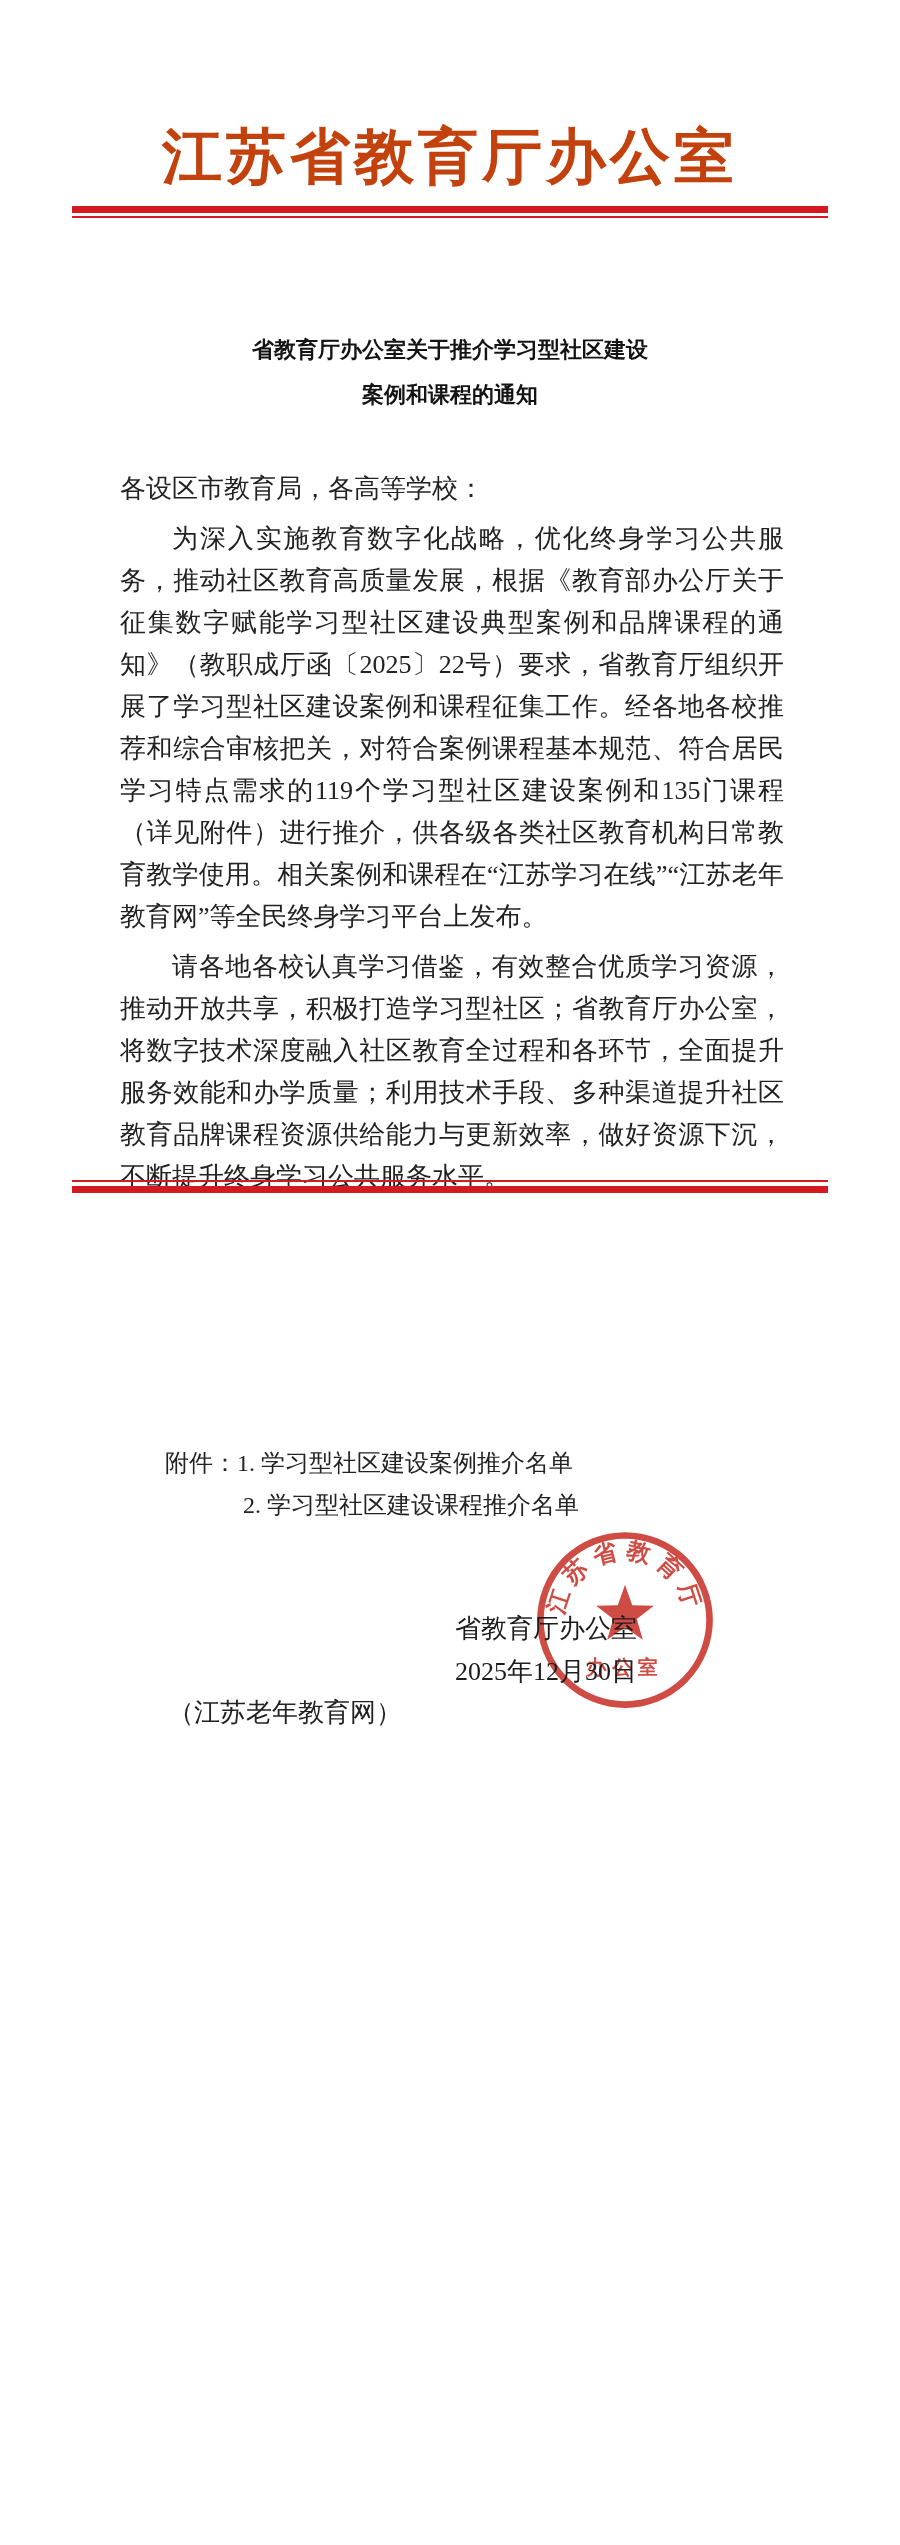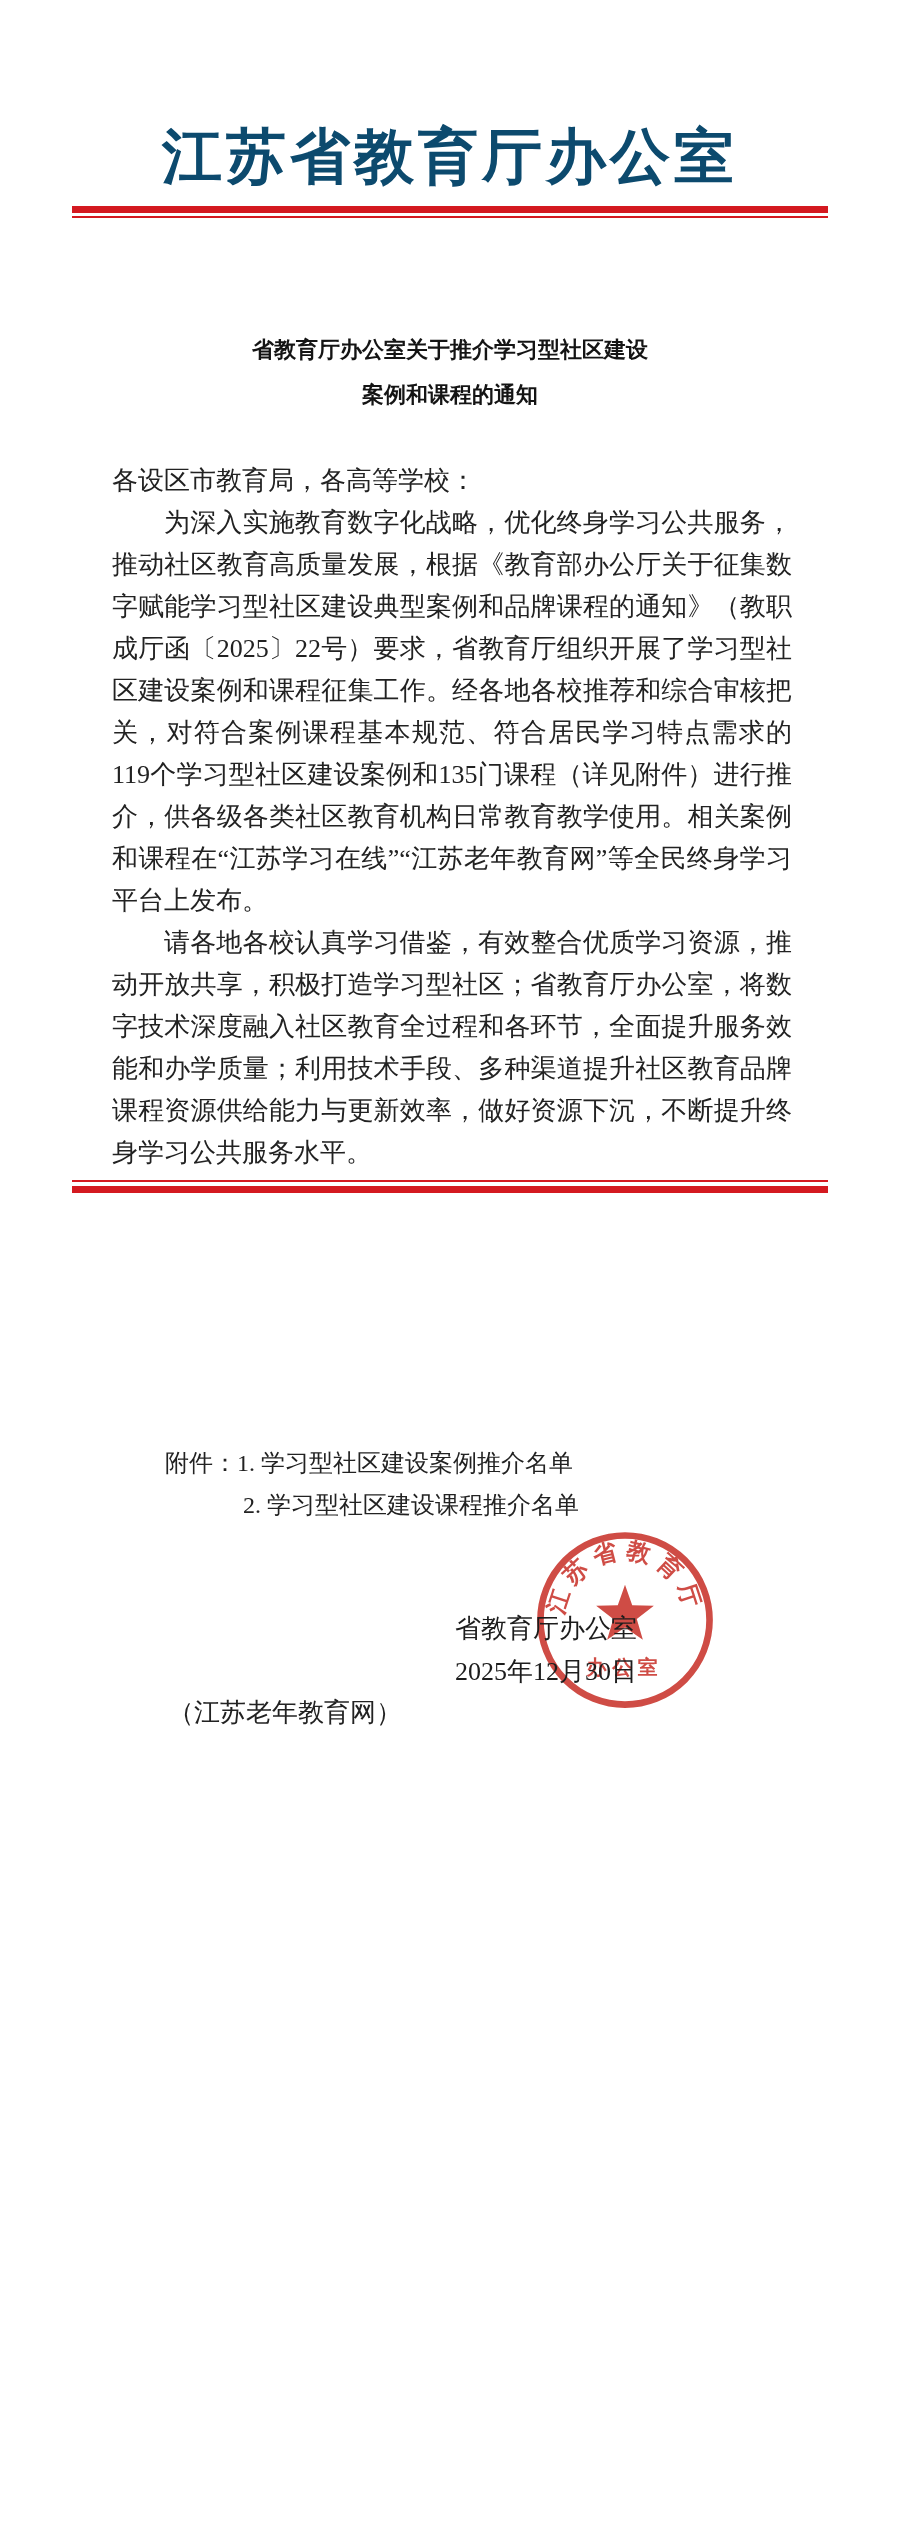--- a/index.html
+++ b/index.html
@@ -14,21 +14,21 @@
     color: #1f1f1f;
   }
 
   
   .agency-title {
     position: absolute;
     top: 118px;
     left: 0;
     width: 100%;
     text-align: center;
-    color: #0c4a6e;
+    color: #c2410c;
     font-size: 60px;
     font-weight: bold;
     letter-spacing: 4px;
     line-height: 78px;
     white-space: nowrap;
   }
 
   .rule { position: absolute; left: 72px; width: 756px; }
   .rule-top { top: 206px; }
   .rule-bottom { top: 1180px; }
@@ -54,21 +54,21 @@
   .doc-body {
     position: absolute;
     top: 460px;
     left: 112px;
     width: 680px;
     font-size: 26px;
     line-height: 42px;
     text-align: justify;
     color: #222222;
   }
-  .doc-body p { margin: 0; }
+  .doc-body p { margin: 8px; }
   .doc-body p.indent { text-indent: 2em; }
 
   
   .attachments {
     position: absolute;
     top: 1442px;
     left: 165px;
     font-size: 24px;
     line-height: 42px;
     color: #222222;

